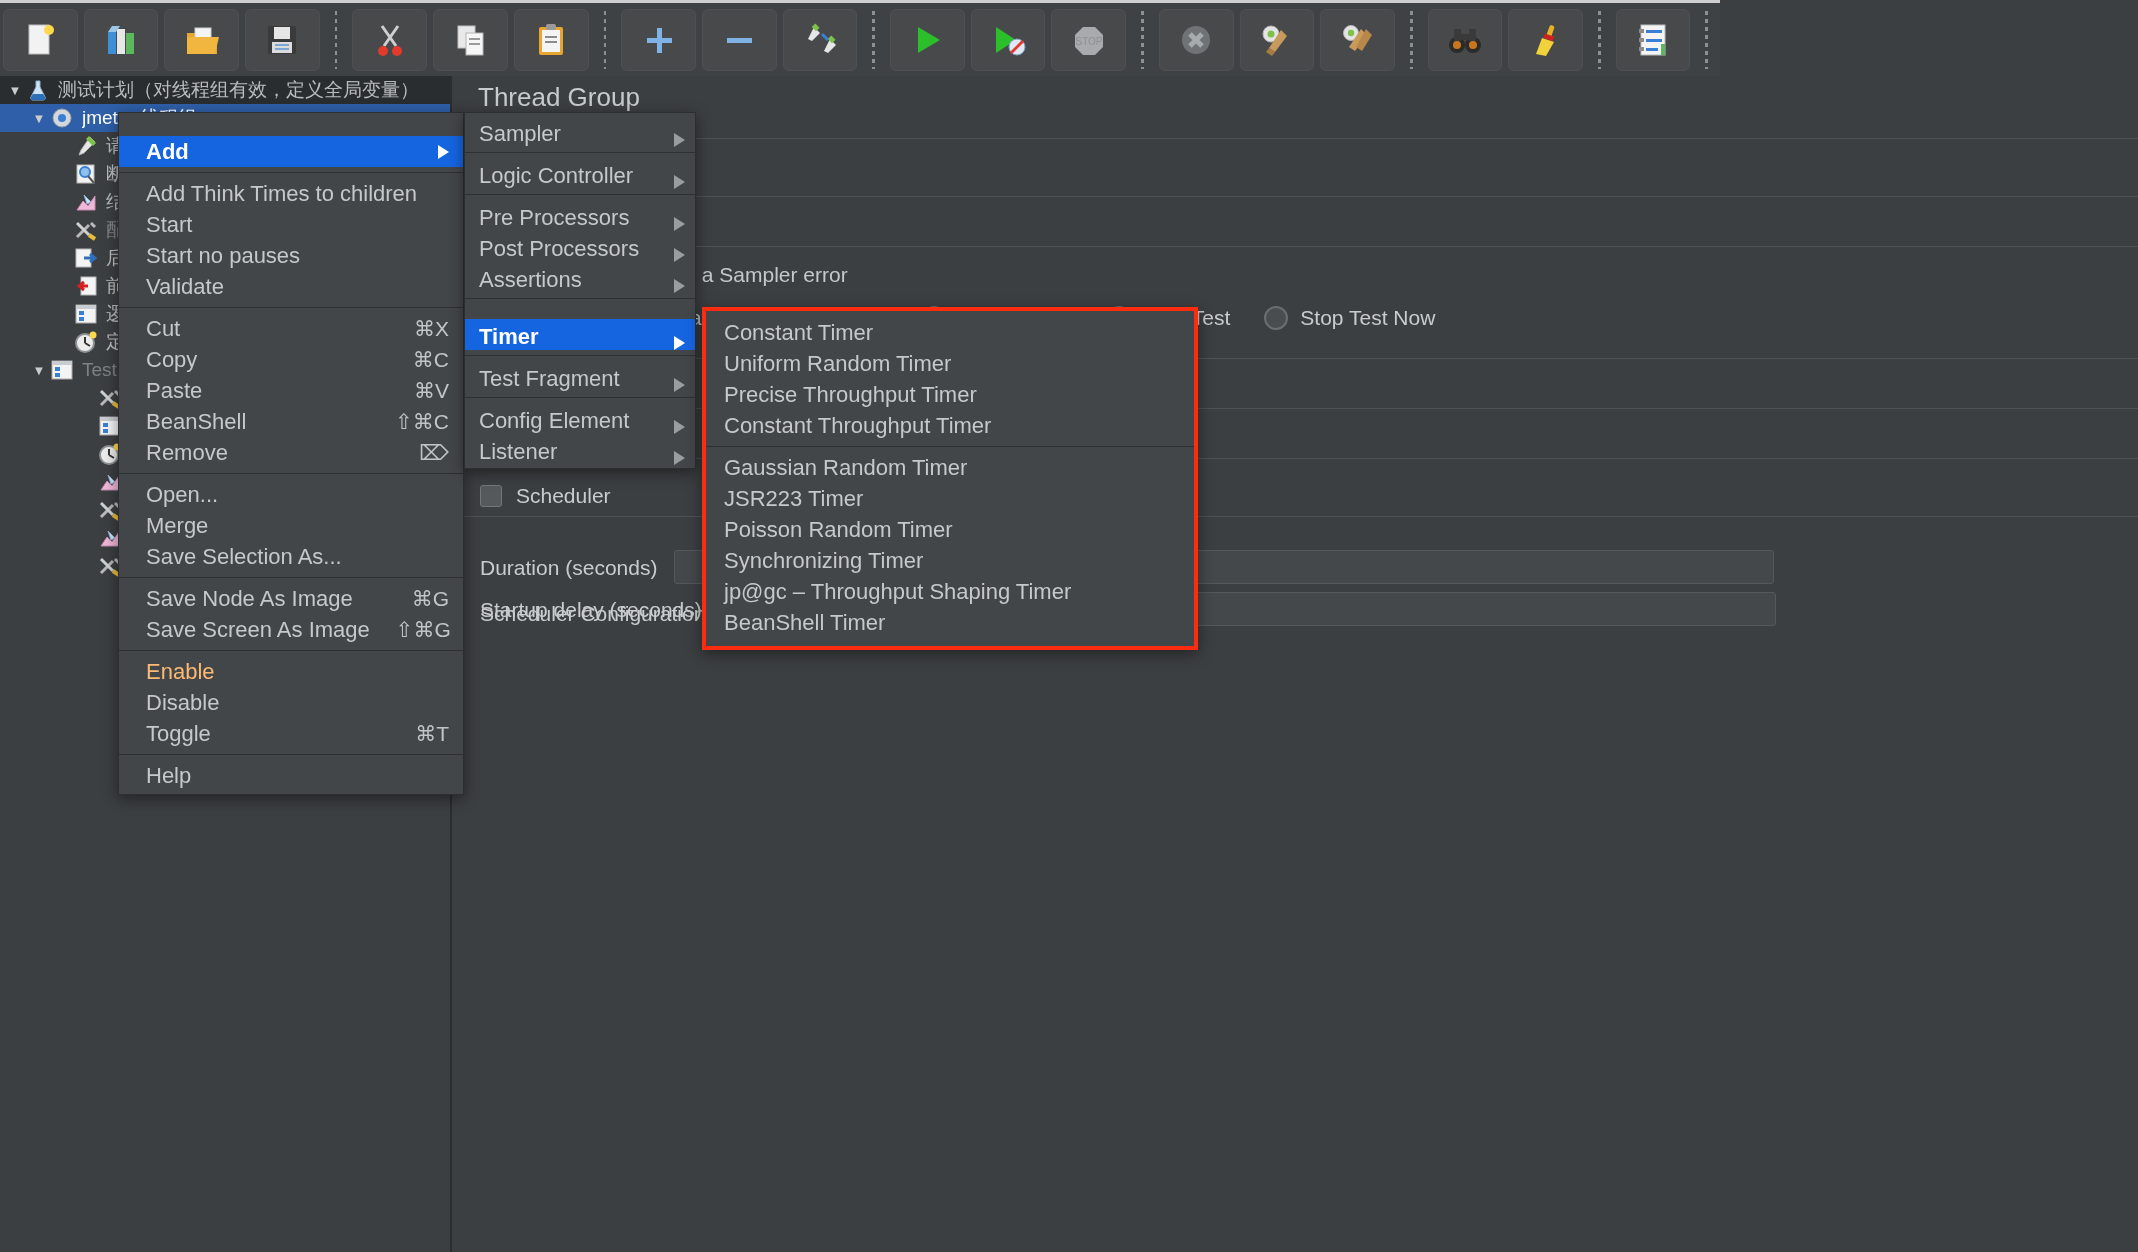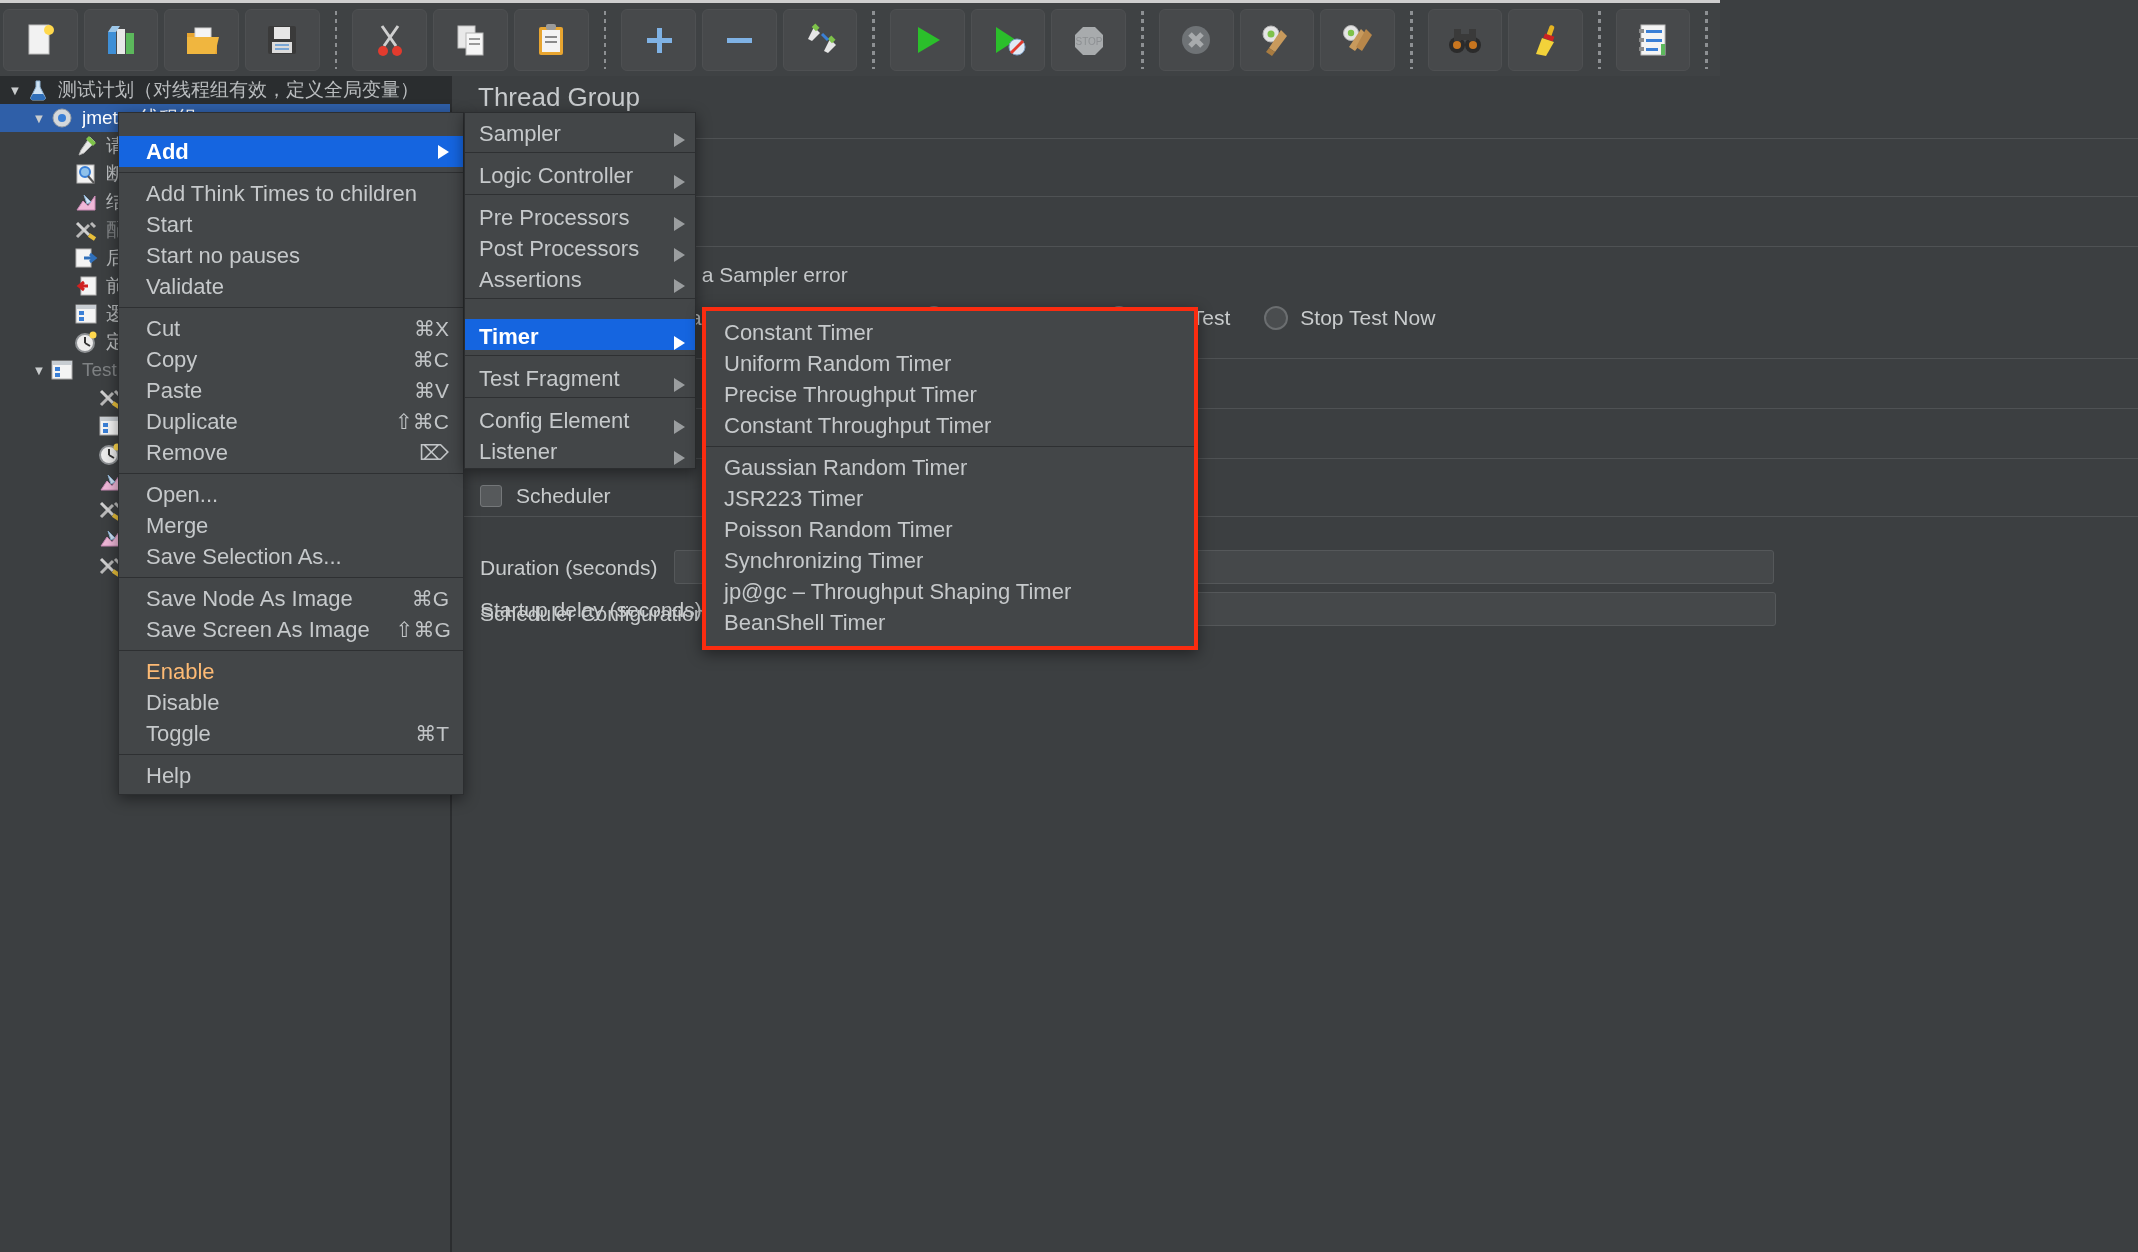--- a/index.html
+++ b/index.html
@@ -568,21 +568,21 @@
       </div>
       <div class="mi">
         <span class="mi-label">Copy</span>
         <span class="mi-accel">⌘C</span>
       </div>
       <div class="mi">
         <span class="mi-label">Paste</span>
         <span class="mi-accel">⌘V</span>
       </div>
       <div class="mi">
-        <span class="mi-label">Duplicate</span>
+        <span class="mi-label">BeanShell</span>
         <span class="mi-accel">⇧⌘C</span>
       </div>
       <div class="mi">
         <span class="mi-label">Remove</span>
         <span class="mi-accel">⌦</span>
       </div>
       <div class="m-sep"></div>
       <div class="mi">
         <span class="mi-label">Open...</span>
       </div>

